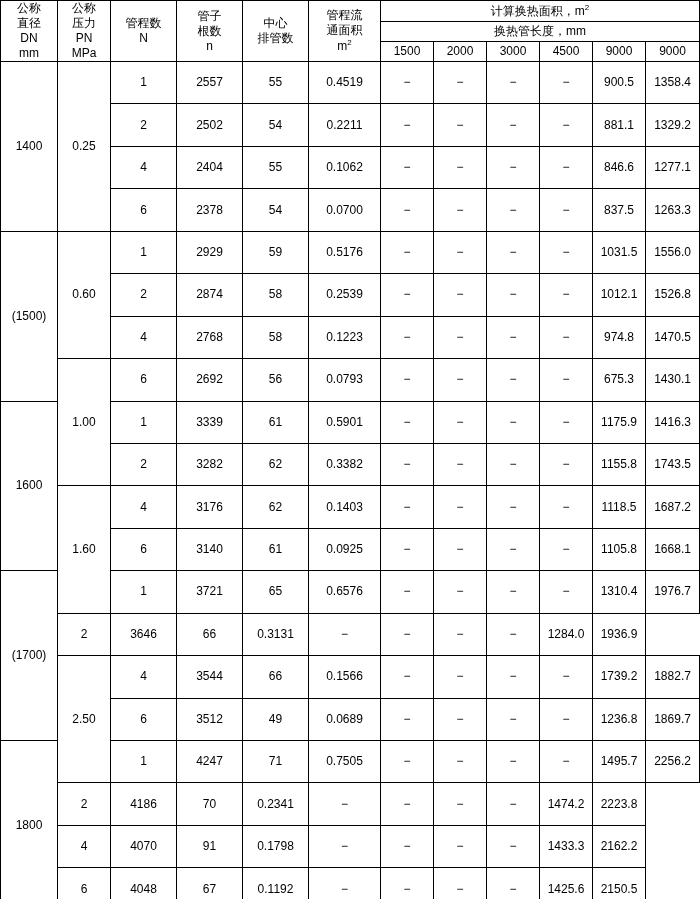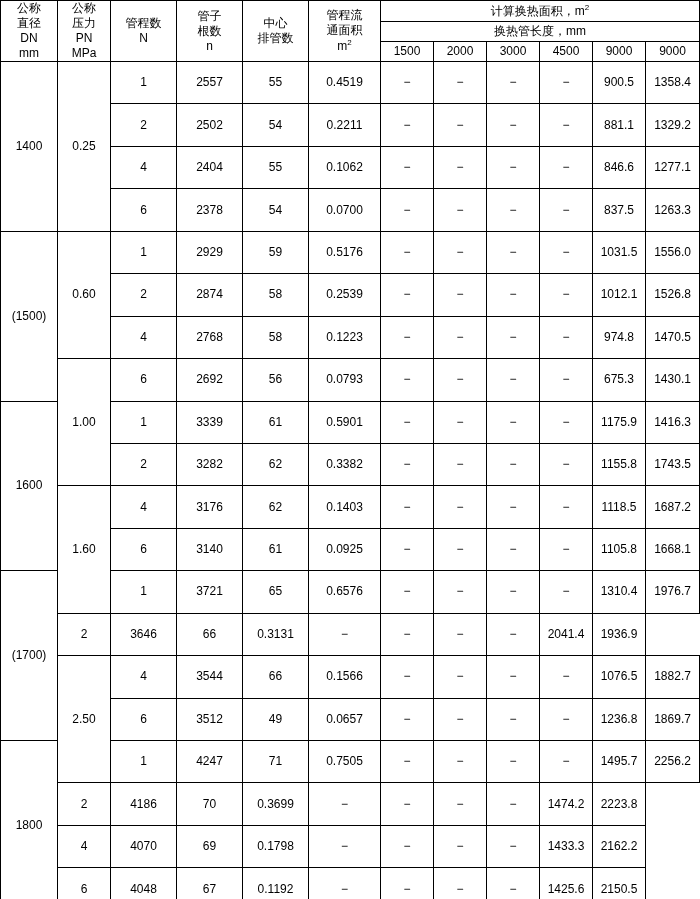--- a/index.html
+++ b/index.html
@@ -314,41 +314,41 @@
       </tr>
       <tr>
         <td class="num">2</td>
         <td class="num">3646</td>
         <td class="num">66</td>
         <td class="num">0.3131</td>
         <td class="dash">−</td>
         <td class="dash">−</td>
         <td class="dash">−</td>
         <td class="dash">−</td>
-        <td class="num">2041.4</td>
+        <td class="num">1284.0</td>
         <td class="num">1936.9</td>
       </tr>
       <tr>
         <td class="pn-cell" rowspan="3">2.50</td>
         <td class="num">4</td>
         <td class="num">3544</td>
         <td class="num">66</td>
         <td class="num">0.1566</td>
         <td class="dash">−</td>
         <td class="dash">−</td>
         <td class="dash">−</td>
         <td class="dash">−</td>
-        <td class="num">1076.5</td>
+        <td class="num">1739.2</td>
         <td class="num">1882.7</td>
       </tr>
       <tr>
         <td class="num">6</td>
         <td class="num">3512</td>
         <td class="num">49</td>
-        <td class="num">0.0657</td>
+        <td class="num">0.0689</td>
         <td class="dash">−</td>
         <td class="dash">−</td>
         <td class="dash">−</td>
         <td class="dash">−</td>
         <td class="num">1236.8</td>
         <td class="num">1869.7</td>
       </tr>
 
       <tr>
         <td class="dn-cell" rowspan="4">1800</td>
@@ -360,32 +360,32 @@
         <td class="dash">−</td>
         <td class="dash">−</td>
         <td class="dash">−</td>
         <td class="num">1495.7</td>
         <td class="num">2256.2</td>
       </tr>
       <tr>
         <td class="num">2</td>
         <td class="num">4186</td>
         <td class="num">70</td>
-        <td class="num">0.3699</td>
+        <td class="num">0.2341</td>
         <td class="dash">−</td>
         <td class="dash">−</td>
         <td class="dash">−</td>
         <td class="dash">−</td>
         <td class="num">1474.2</td>
         <td class="num">2223.8</td>
       </tr>
       <tr>
         <td class="num">4</td>
         <td class="num">4070</td>
-        <td class="num">69</td>
+        <td class="num">91</td>
         <td class="num">0.1798</td>
         <td class="dash">−</td>
         <td class="dash">−</td>
         <td class="dash">−</td>
         <td class="dash">−</td>
         <td class="num">1433.3</td>
         <td class="num">2162.2</td>
       </tr>
       <tr>
         <td class="num">6</td>

